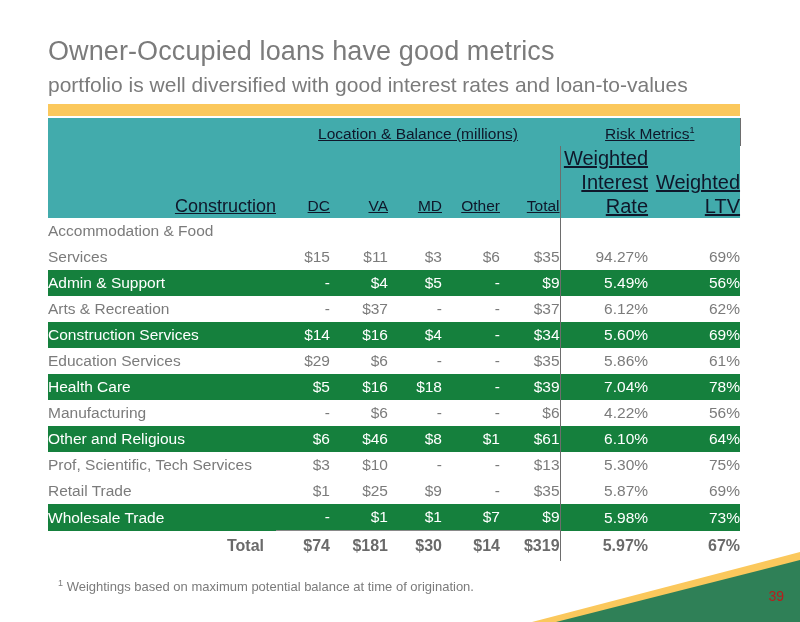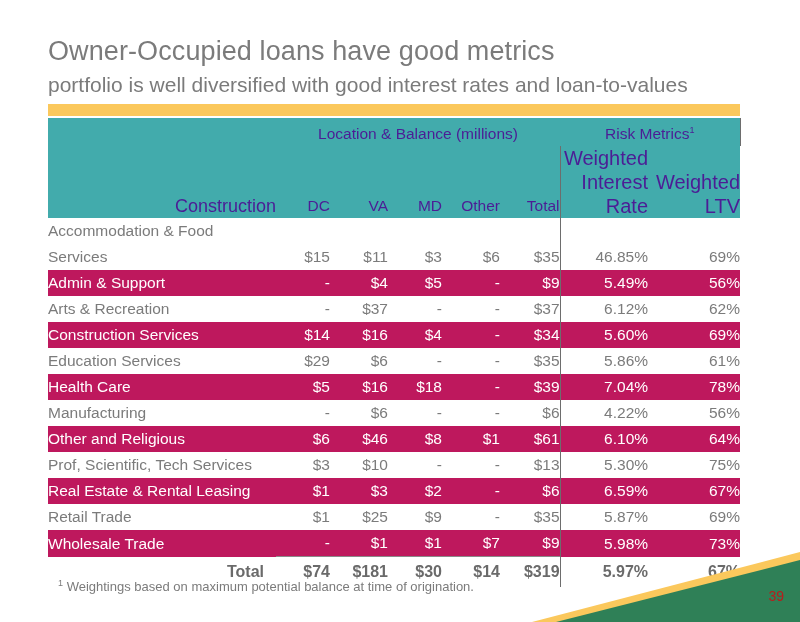--- a/index.html
+++ b/index.html
@@ -66,26 +66,27 @@
   col.c-va     { width: 58px; }
   col.c-md     { width: 54px; }
   col.c-other  { width: 58px; }
   col.c-total  { width: 60px; }
   col.c-rate   { width: 88px; }
   col.c-ltv    { width: 92px; }
 
   
   thead tr { background: #42abac; }
   thead td {
-    color: #4c1d95;
+    color: #0f172a;
     font-size: 15px;
     height: 24px;
     line-height: 24px;
     text-align: right;
     padding-right: 6px;
+    text-decoration: underline;
   }
   td.grp-loc {
     text-align: center !important;
     font-size: 15.5px;
     padding-right: 0 !important;
   }
   td.grp-risk {
     text-align: center !important;
     font-size: 15.5px;
     padding-right: 0 !important;
@@ -102,21 +103,21 @@
   td.hdr-center {
     text-align: right;
     padding-right: 0 !important;
     font-size: 20px;
   }
   td.hdr-blank { font-size: 15.5px; }
   sup.fn { font-size: 9px; vertical-align: super; }
 
   
   tbody tr { height: 26px; }
-  tbody tr.band { background: #be185d; margin-top: 8px; }
+  tbody tr.band { background: #15803d; margin-top: 8px; }
   tbody tr.band td { color: #ffffff; }
   tbody tr.plain td { color: #7b7b7b; }
   tbody td {
     font-size: 15.5px;
     height: 26px;
     line-height: 26px;
   }
   td.name {
     text-align: left;
     padding-left: 5px;
@@ -246,21 +247,21 @@
     </tr>
   </thead>
   <tbody id="table-body">
       <tr class="plain">
         <td class="name">Accommodation &amp; Food Services</td>
         <td class="num">$15</td>
         <td class="num">$11</td>
         <td class="num">$3</td>
         <td class="num">$6</td>
         <td class="num sep-left">$35</td>
-        <td class="num rate">46.85%</td>
+        <td class="num rate">94.27%</td>
         <td class="num ltv">69%</td>
       </tr>
       <tr class="band">
         <td class="name">Admin &amp; Support</td>
         <td class="num">-</td>
         <td class="num">$4</td>
         <td class="num">$5</td>
         <td class="num">-</td>
         <td class="num sep-left">$9</td>
         <td class="num rate">5.49%</td>
@@ -328,30 +329,20 @@
       </tr>
       <tr class="plain">
         <td class="name">Prof, Scientific, Tech Services</td>
         <td class="num">$3</td>
         <td class="num">$10</td>
         <td class="num">-</td>
         <td class="num">-</td>
         <td class="num sep-left">$13</td>
         <td class="num rate">5.30%</td>
         <td class="num ltv">75%</td>
-      </tr>
-      <tr class="band">
-        <td class="name">Real Estate &amp; Rental Leasing</td>
-        <td class="num">$1</td>
-        <td class="num">$3</td>
-        <td class="num">$2</td>
-        <td class="num">-</td>
-        <td class="num sep-left">$6</td>
-        <td class="num rate">6.59%</td>
-        <td class="num ltv">67%</td>
       </tr>
       <tr class="plain">
         <td class="name">Retail Trade</td>
         <td class="num">$1</td>
         <td class="num">$25</td>
         <td class="num">$9</td>
         <td class="num">-</td>
         <td class="num sep-left">$35</td>
         <td class="num rate">5.87%</td>
         <td class="num ltv">69%</td>

